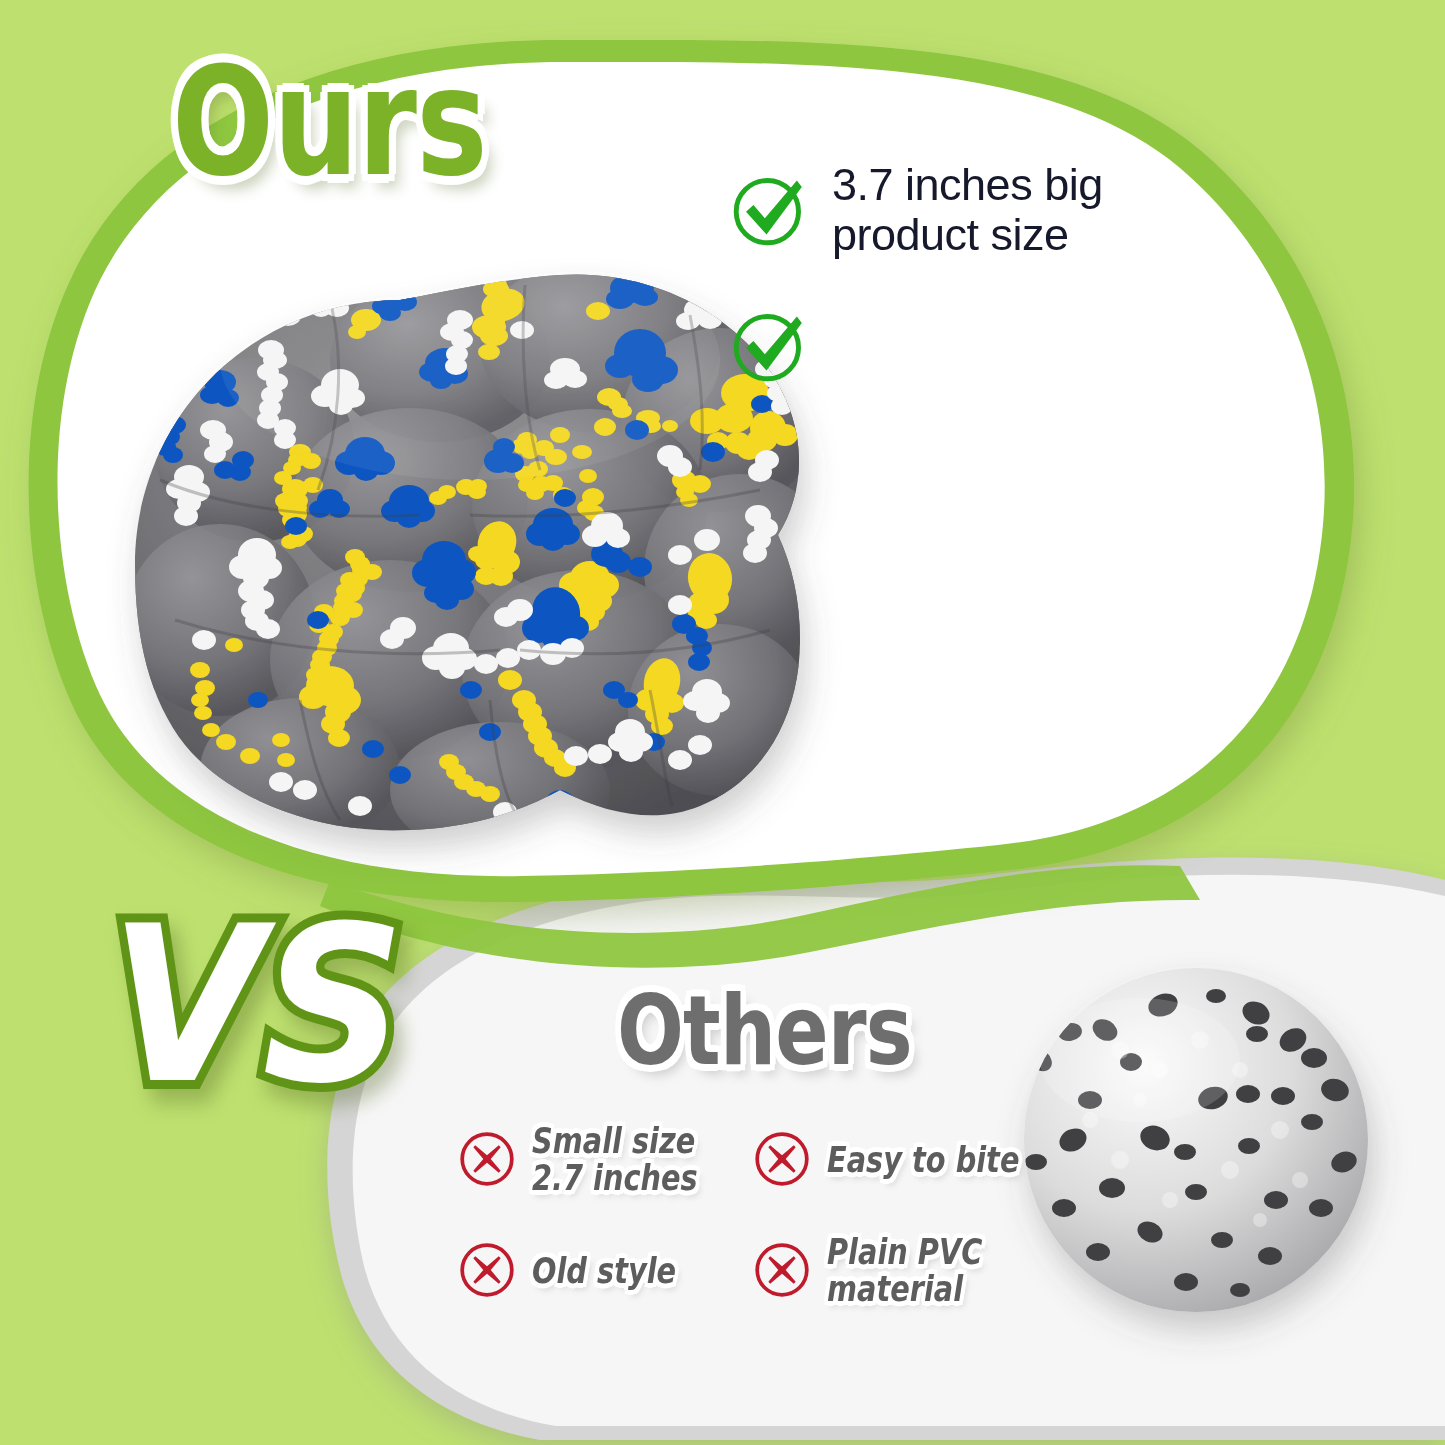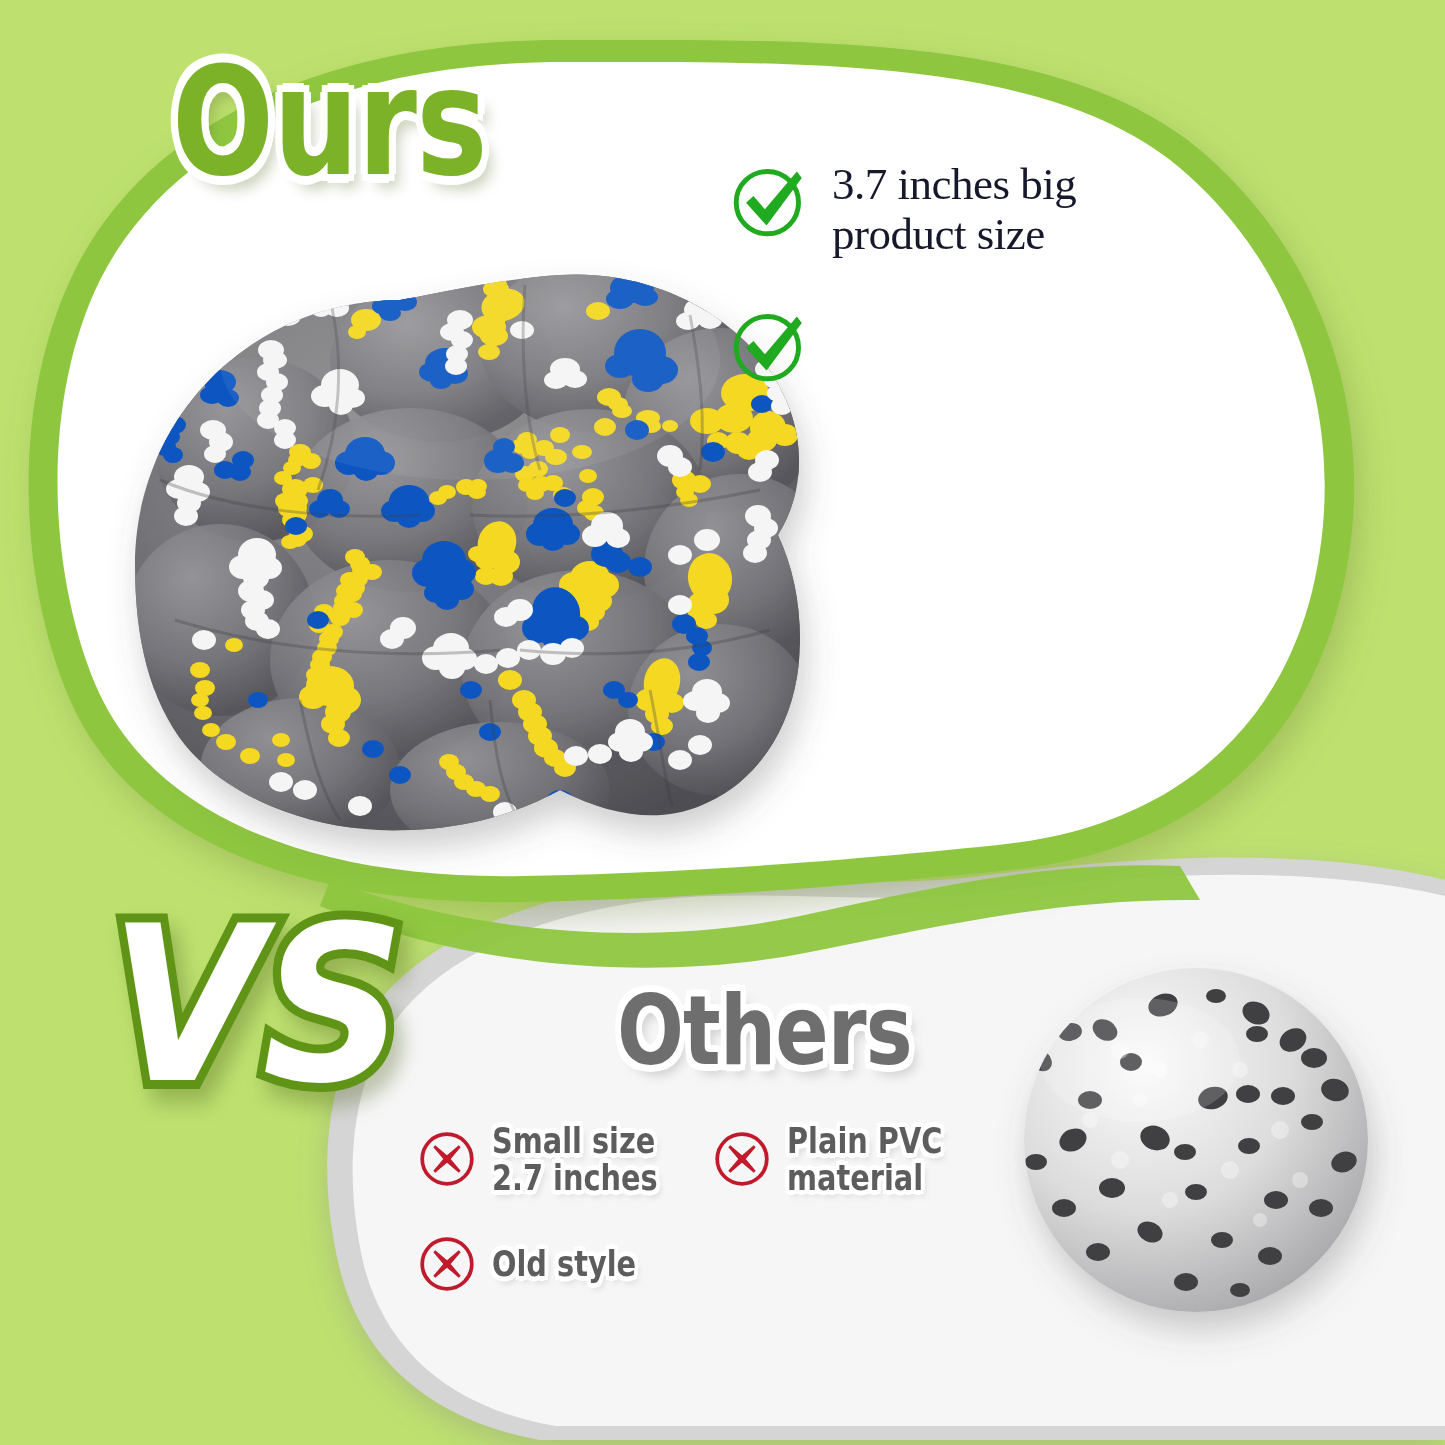--- a/index.html
+++ b/index.html
@@ -55,33 +55,33 @@
     color:#ffffff;
     transform:scaleX(0.92);
     transform-origin:left top;
     -webkit-text-stroke:18px #5f9416;
     paint-order:stroke fill;
     filter:drop-shadow(10px 14px 10px rgba(80,100,35,.35));
   }
 
   
   .pros{position:absolute;left:728px;top:158px;width:430px;}
-  .pro-row{display:flex;align-items:flex-start;margin-bottom:44px;font-family:Liberation Serif, serif;}
+  .pro-row{display:flex;align-items:center;margin-bottom:44px;}
   .pro-row:last-child{margin-bottom:0;}
   .check-ico{flex:0 0 auto;width:82px;height:82px;margin-right:22px;margin-top:2px;}
   .pro-text{
     font-size:45px;line-height:1.10;
     color:#16192b;
     letter-spacing:-0.5px;
     padding-top:2px;
   }
   .pro-text .l2{display:block;}
 
   
-  .cons{position:absolute;left:416px;top:1122px;width:590px;}
+  .cons{position:absolute;left:456px;top:1122px;width:590px;font-style:italic;}
   .cons-grid{display:flex;flex-wrap:wrap;}
   .con-row{display:flex;align-items:center;width:50%;margin-bottom:36px;}
   .x-ico{flex:0 0 auto;width:62px;height:62px;margin-right:14px;}
   .con-text{
     font-family:"DejaVu Sans","Liberation Sans",sans-serif;
     font-weight:bold;
     font-size:36px;line-height:1.04;
     color:#5d5d5d;
     transform:scaleX(0.80);
     transform-origin:left center;
@@ -664,39 +664,49 @@
         <svg class="x-ico" viewBox="0 0 100 100">
           <circle cx="50" cy="50" r="40" fill="none" stroke="#c01b2c" stroke-width="6"></circle>
           <path d="M31 28 L50 44 L69 28 L72 31 L56 50 L72 69 L69 72 L50 56 L31 72 L28 69 L44 50 L28 31 Z" fill="#c01b2c"></path>
         </svg>
         <div class="con-text">
           <span>Small size</span>
           <span class="l2">2.7 inches</span>
         </div>
       </div>
 
+      <div class="con-row">
+        <svg class="x-ico" viewBox="0 0 100 100">
+          <circle cx="50" cy="50" r="40" fill="none" stroke="#c01b2c" stroke-width="6"></circle>
+          <path d="M31 28 L50 44 L69 28 L72 31 L56 50 L72 69 L69 72 L50 56 L31 72 L28 69 L44 50 L28 31 Z" fill="#c01b2c"></path>
+        </svg>
+        <div class="con-text">
+          <span>Easy to bite</span>
+          <span class="l2"></span>
+        </div>
+      </div>
+
+      <div class="con-row">
+        <svg class="x-ico" viewBox="0 0 100 100">
+          <circle cx="50" cy="50" r="40" fill="none" stroke="#c01b2c" stroke-width="6"></circle>
+          <path d="M31 28 L50 44 L69 28 L72 31 L56 50 L72 69 L69 72 L50 56 L31 72 L28 69 L44 50 L28 31 Z" fill="#c01b2c"></path>
+        </svg>
+        <div class="con-text">
+          <span>Old style</span>
+          <span class="l2"></span>
+        </div>
+      </div>
 
       <div class="con-row">
         <svg class="x-ico" viewBox="0 0 100 100">
           <circle cx="50" cy="50" r="40" fill="none" stroke="#c01b2c" stroke-width="6"></circle>
           <path d="M31 28 L50 44 L69 28 L72 31 L56 50 L72 69 L69 72 L50 56 L31 72 L28 69 L44 50 L28 31 Z" fill="#c01b2c"></path>
         </svg>
         <div class="con-text">
           <span>Plain PVC</span>
           <span class="l2">material</span>
         </div>
       </div>
 
-      <div class="con-row">
-        <svg class="x-ico" viewBox="0 0 100 100">
-          <circle cx="50" cy="50" r="40" fill="none" stroke="#c01b2c" stroke-width="6"></circle>
-          <path d="M31 28 L50 44 L69 28 L72 31 L56 50 L72 69 L69 72 L50 56 L31 72 L28 69 L44 50 L28 31 Z" fill="#c01b2c"></path>
-        </svg>
-        <div class="con-text">
-          <span>Old style</span>
-          <span class="l2"></span>
-        </div>
-      </div>
-
     </div>
   </div>
 
 </div>
 
 </body></html>

